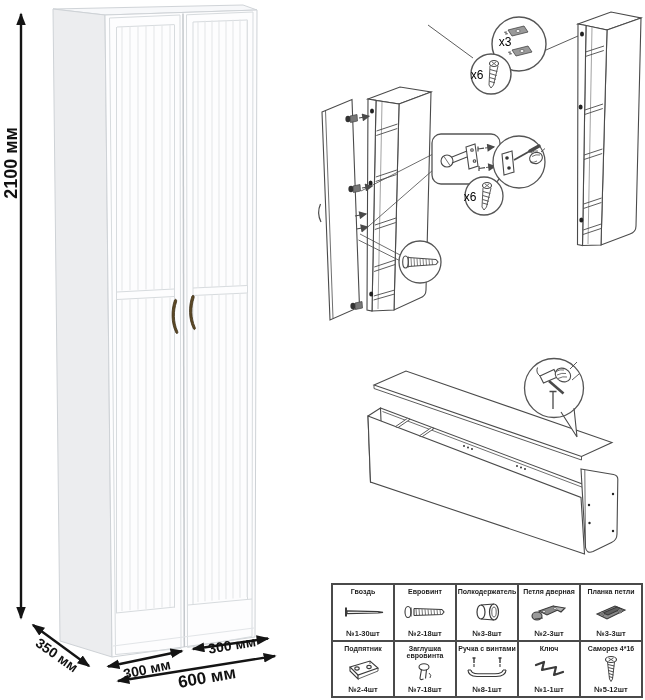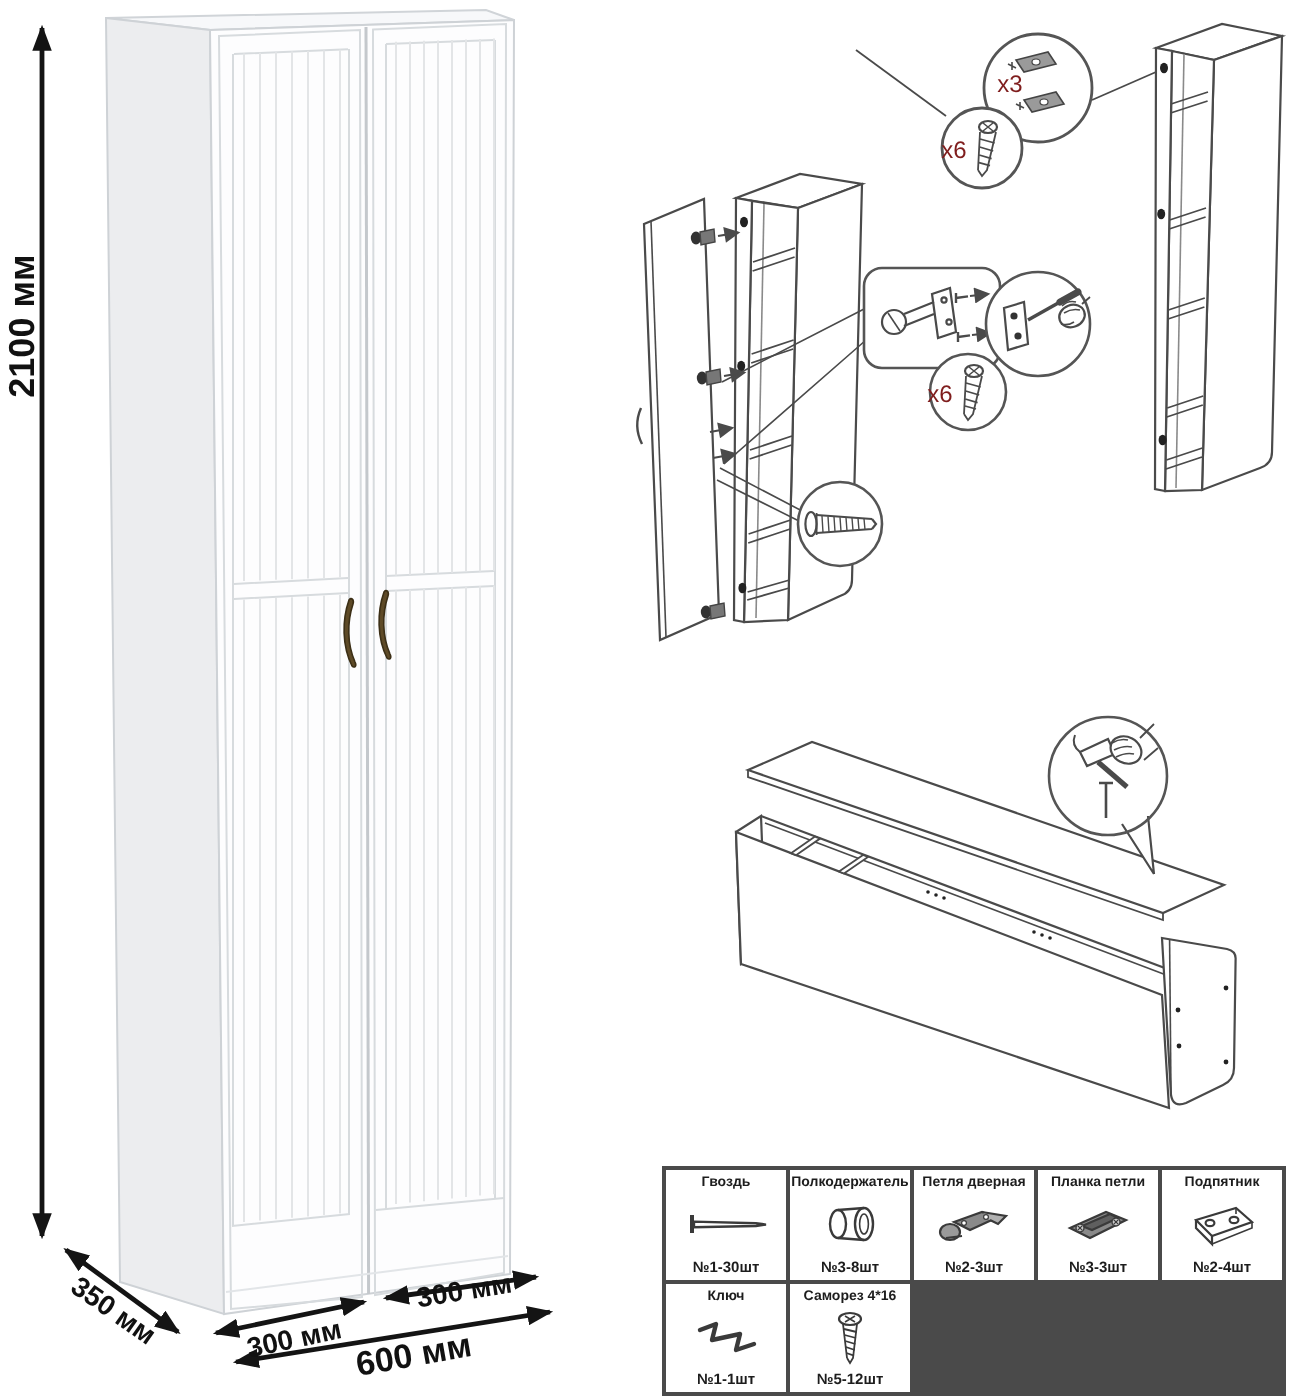--- a/index.html
+++ b/index.html
@@ -7,21 +7,21 @@
     position:relative;width:645px;height:700px;overflow:hidden;background:#fff;
     font-family:"Liberation Sans",sans-serif;
   }
   #artwork{position:absolute;left:0;top:0;}
   .dim-label{
     position:absolute;display:flex;align-items:center;justify-content:center;
     font-weight:bold;color:#111;white-space:nowrap;letter-spacing:0px;
   }
   .callout-label{
     position:absolute;display:flex;align-items:center;justify-content:center;
-    font-size:12px;color:#7f1d1d;white-space:nowrap;
+    font-size:12px;color:#000000;white-space:nowrap;
   }
   .parts-table{
     position:absolute;left:331px;top:583px;width:312px;height:115px;
     box-sizing:border-box;border:2px solid #4a4a4a;background:#4a4a4a;
   }
   .pt-grid{
     display:grid;width:100%;height:100%;
     grid-template-columns:repeat(5,1fr);grid-template-rows:1fr 1fr;gap:2px;
   }
   .cell{
@@ -252,20 +252,32 @@
       <div class="part-name">Гвоздь</div>
       <div class="part-icon">
         <svg width="46" height="22" viewBox="0 0 46 22" fill="none" stroke="#3a3a3a" stroke-width="1.2">
           <path d="M6,6.5 L6,15.5" stroke-width="2"></path>
           <path d="M7,9.8 L38,10.6 L43,11.3 L38,12 L7,12.6 Z"></path>
         </svg>
       </div>
       <div class="part-qty">№1-30шт</div>
     </div>
 
+    <div class="cell">
+      <div class="part-name">Евровинт</div>
+      <div class="part-icon">
+        <svg width="46" height="24" viewBox="0 0 46 24" fill="none" stroke="#3a3a3a" stroke-width="1.1">
+          <ellipse cx="6" cy="12" rx="3" ry="5.5"></ellipse>
+          <path d="M9,7.5 L9,16.5 M12,8.5 L12,15.5"></path>
+          <path d="M12,8.5 L40,9.5 M12,15.5 L40,14.5 M40,9.5 L42,12 L40,14.5"></path>
+          <path d="M14,9 L14.5,15.2 M17,9.1 L17.5,15.1 M20,9.2 L20.5,15 M23,9.3 L23.5,14.9 M26,9.4 L26.5,14.8 M29,9.5 L29.5,14.7 M32,9.6 L32.5,14.6 M35,9.7 L35.5,14.5 M38,9.8 L38.5,14.4" stroke-width="0.7"></path>
+        </svg>
+      </div>
+      <div class="part-qty">№2-18шт</div>
+    </div>
 
     <div class="cell">
       <div class="part-name">Полкодержатель</div>
       <div class="part-icon">
         <svg width="40" height="26" viewBox="0 0 40 26" fill="none" stroke="#3a3a3a" stroke-width="1.2">
           <ellipse cx="14" cy="13" rx="4" ry="7"></ellipse>
           <path d="M14,6 L27,5 M14,20 L27,21"></path>
           <ellipse cx="27" cy="13" rx="4.5" ry="8"></ellipse>
           <ellipse cx="27" cy="13" rx="2.2" ry="5" stroke-width="0.8"></ellipse>
         </svg>
@@ -309,21 +321,47 @@
           <path d="M8,11 L28,5 L36,12 L16,19 Z"></path>
           <path d="M8,11 L8,15 L16,23 L16,19"></path>
           <path d="M28,5 L28,8 M36,12 L36,15 L16,23" stroke-width="0.8"></path>
           <ellipse cx="15" cy="12.5" rx="2.2" ry="1.6"></ellipse>
           <ellipse cx="27" cy="11" rx="2.2" ry="1.6"></ellipse>
         </svg>
       </div>
       <div class="part-qty">№2-4шт</div>
     </div>
 
-
+    <div class="cell">
+      <div class="part-name">Заглушка евровинта</div>
+      <div class="part-icon">
+        <svg width="30" height="24" viewBox="0 0 30 24" fill="none" stroke="#3a3a3a" stroke-width="1.1">
+          <ellipse cx="14" cy="7" rx="5" ry="3.2"></ellipse>
+          <path d="M11.5,9.5 L10,18 Q10,20 12,19.5 L13.5,19 M16.5,9.7 L15.5,18.5"></path>
+          <path d="M19,13 Q22,15 20,18" stroke-width="0.9"></path>
+        </svg>
+      </div>
+      <div class="part-qty">№7-18шт</div>
+    </div>
+
+    <div class="cell">
+      <div class="part-name">Ручка с винтами</div>
+      <div class="part-icon">
+        <svg width="48" height="26" viewBox="0 0 48 26" fill="none" stroke="#3a3a3a" stroke-width="1.1">
+          <path d="M11,2 L11,7 M9.5,2 L12.5,2" stroke-width="1.4"></path>
+          <path d="M11,8 L11,11" marker-end="none"></path>
+          <path d="M37,2 L37,7 M35.5,2 L38.5,2" stroke-width="1.4"></path>
+          <path d="M37,8 L37,11"></path>
+          <path d="M5,14 Q5,20 14,20.5 L33,20.5 Q43,20 43,14"></path>
+          <path d="M8,14 Q8,17.5 15,17.8 L32,17.8 Q40,17.5 40,14"></path>
+          <path d="M5,14 L8,14 M40,14 L43,14"></path>
+        </svg>
+      </div>
+      <div class="part-qty">№8-1шт</div>
+    </div>
 
     <div class="cell">
       <div class="part-name">Ключ</div>
       <div class="part-icon">
         <svg width="40" height="26" viewBox="0 0 40 26" fill="none" stroke="#3a3a3a" stroke-width="2.2" stroke-linecap="round" stroke-linejoin="round">
           <path d="M7,9 L15,6 L13,14 L27,11 L25,19 L34,16"></path>
         </svg>
       </div>
       <div class="part-qty">№1-1шт</div>
     </div>

